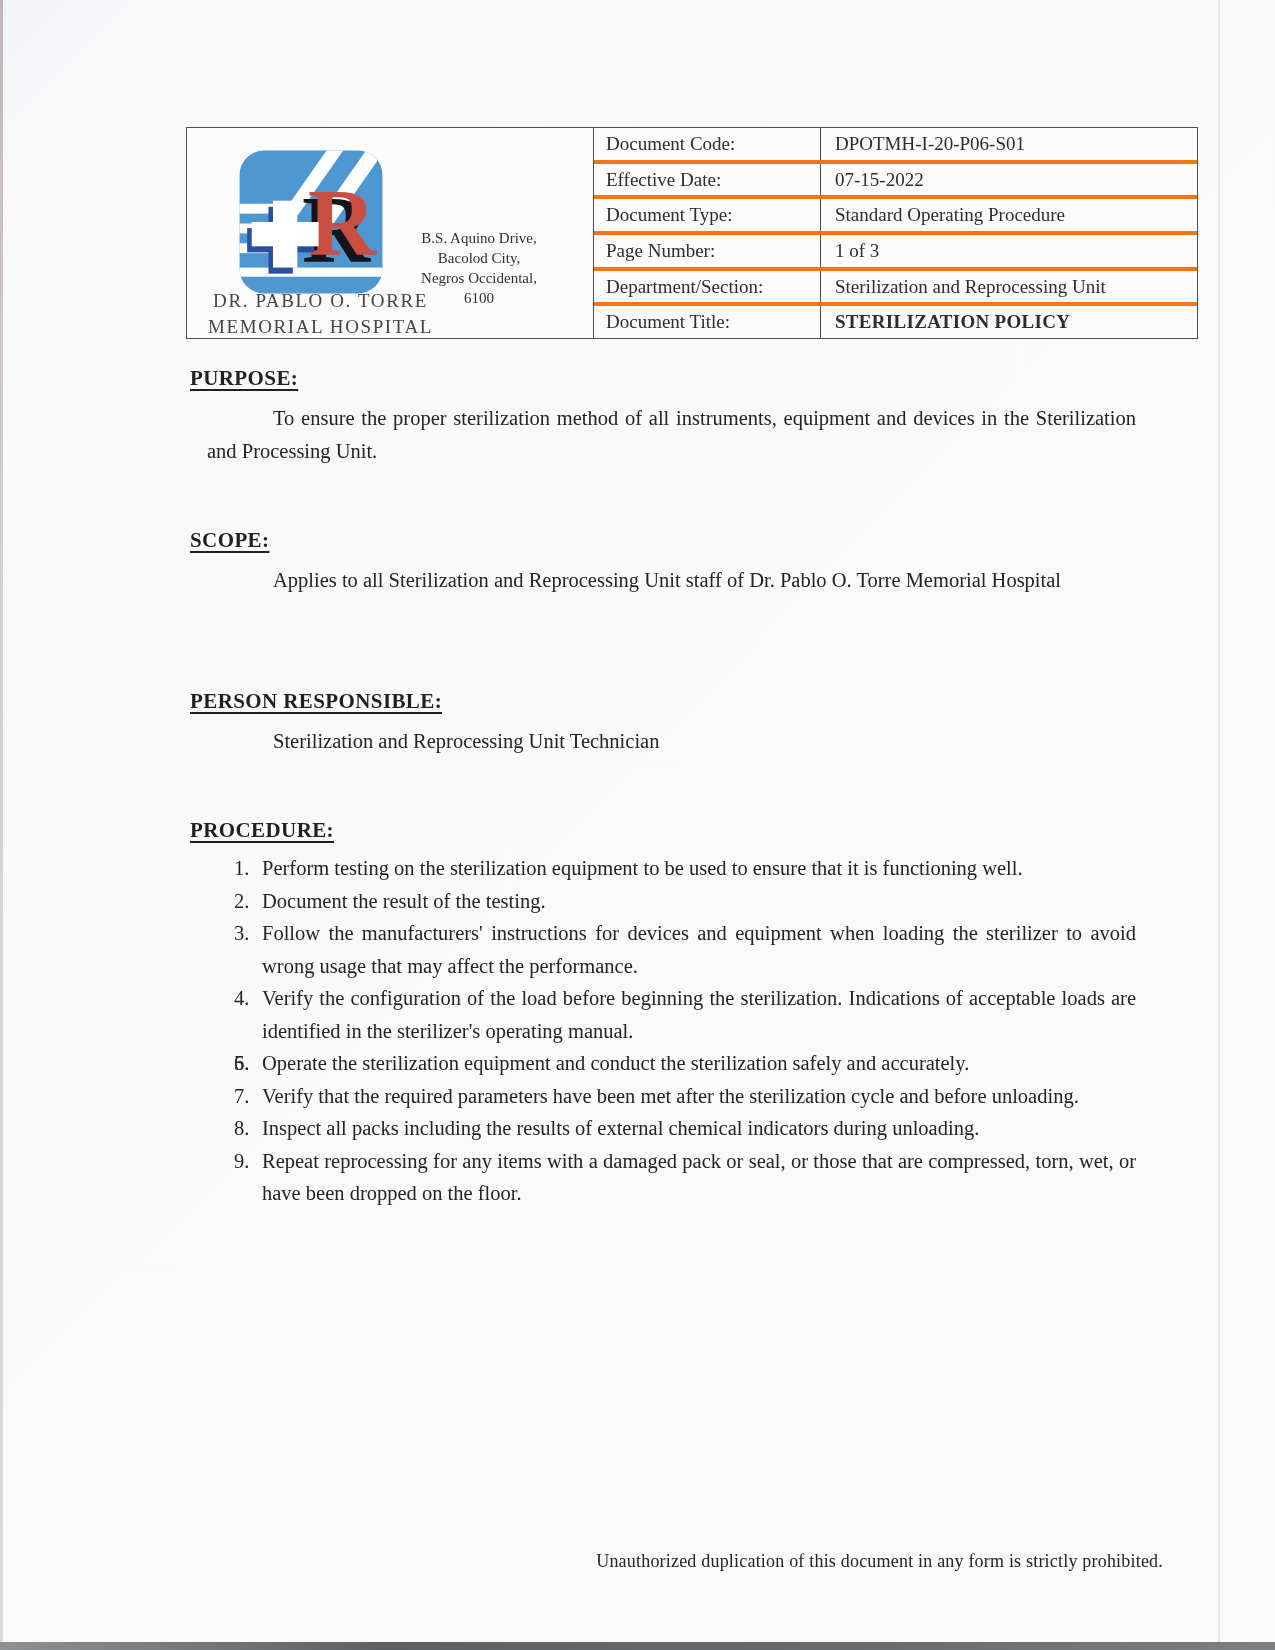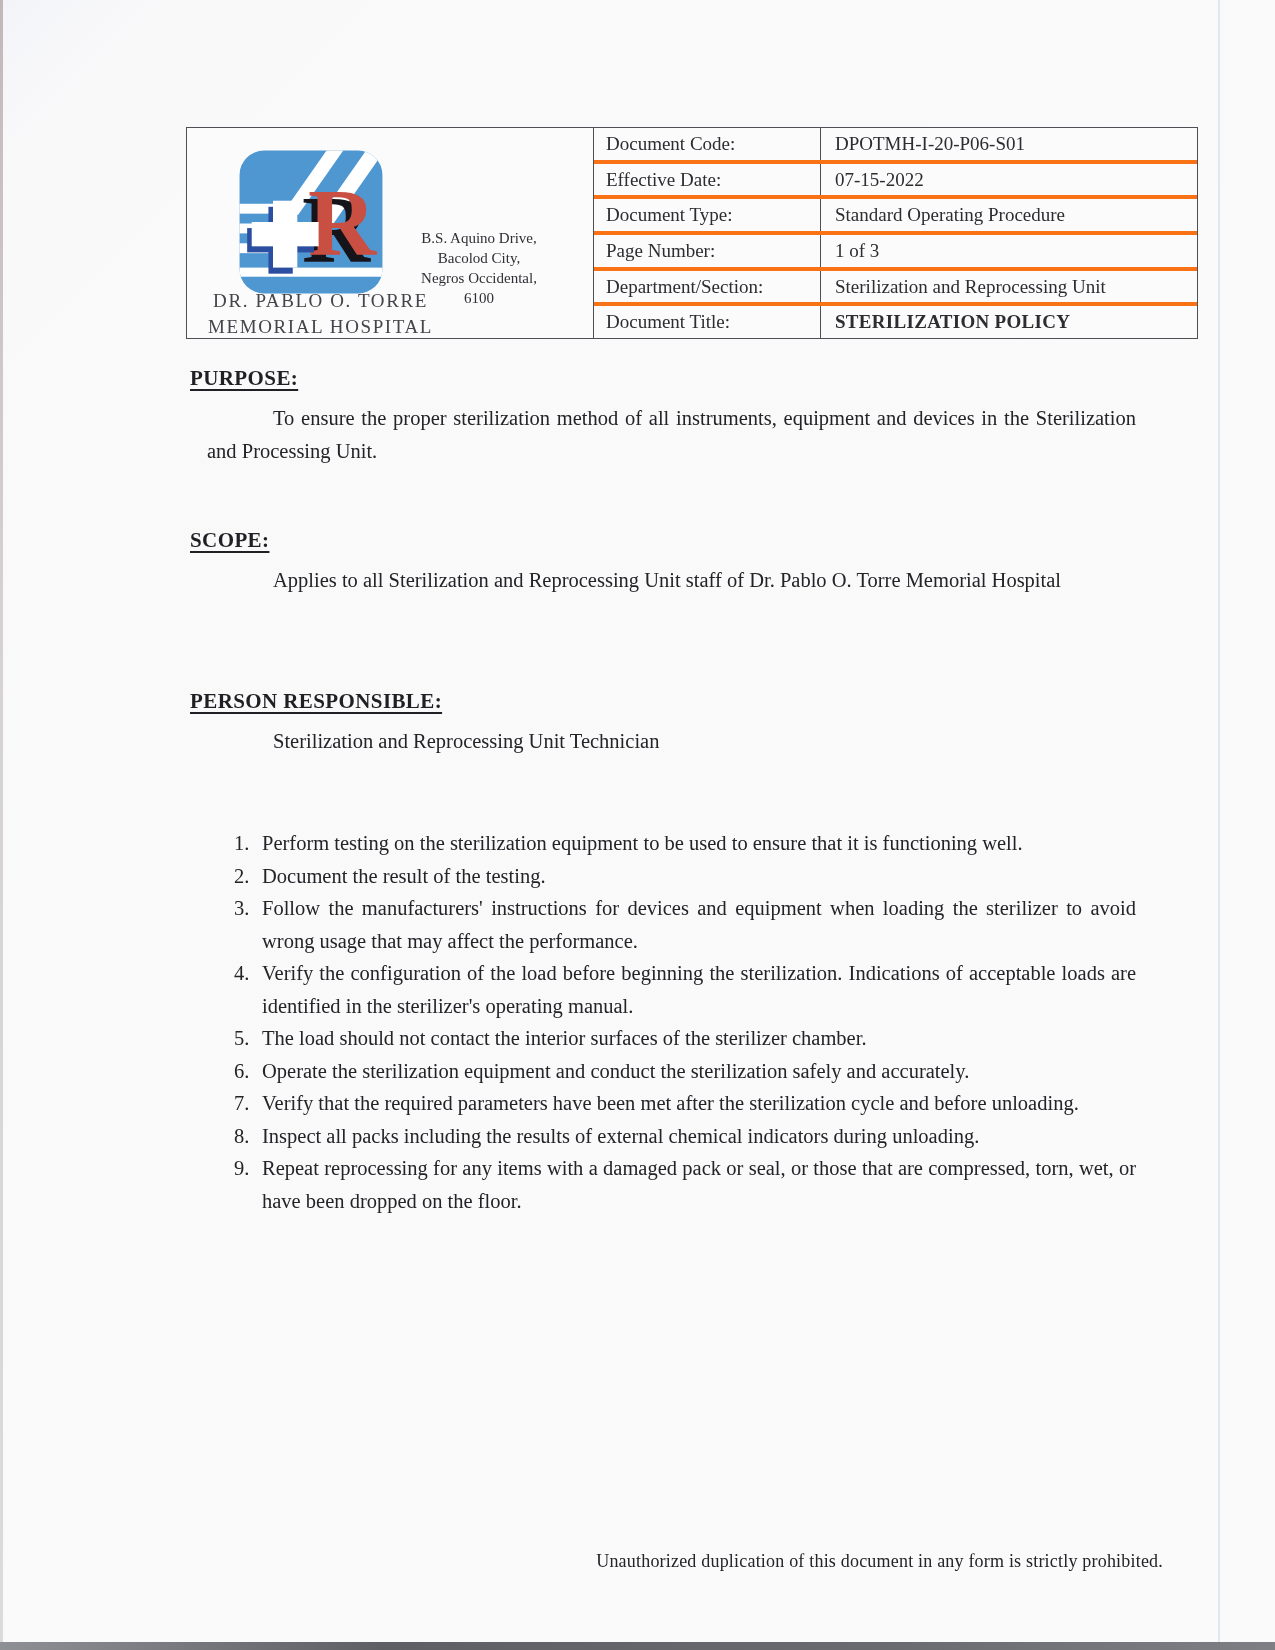--- a/index.html
+++ b/index.html
@@ -145,20 +145,21 @@
     <h2 class="sec-heading">PERSON RESPONSIBLE:</h2>
     <p class="sec-body">Sterilization and Reprocessing Unit Technician</p>
   </div>
 
   <div class="section" style="top:528px">
     <h2 class="sec-heading">SCOPE:</h2>
     <p class="sec-body">Applies to all Sterilization and Reprocessing Unit staff of Dr. Pablo O. Torre Memorial Hospital</p>
   </div>
 
   <div class="section" style="top:818px">
+    <h2 class="sec-heading">PROCEDURE:</h2>
     <ol class="proc-list">
 
         <li class="proc-item">
           <span class="proc-num">1.</span>
           <span>Perform testing on the sterilization equipment to be used to ensure that it is functioning well.</span>
         </li>
 
         <li class="proc-item">
           <span class="proc-num">2.</span>
           <span>Document the result of the testing.</span>
@@ -169,21 +170,20 @@
           <span>Follow the manufacturers' instructions for devices and equipment when loading the sterilizer to avoid wrong usage that may affect the performance.</span>
         </li>
 
         <li class="proc-item">
           <span class="proc-num">4.</span>
           <span>Verify the configuration of the load before beginning the sterilization.  Indications of acceptable loads are identified in the sterilizer's operating manual.</span>
         </li>
 
         <li class="proc-item">
           <span class="proc-num">5.</span>
-          <span>The load should not contact the interior surfaces of the sterilizer chamber.</span>
         </li>
 
         <li class="proc-item">
           <span class="proc-num">6.</span>
           <span>Operate the sterilization equipment and conduct the sterilization safely and accurately.</span>
         </li>
 
         <li class="proc-item">
           <span class="proc-num">7.</span>
           <span>Verify that the required parameters have been met after the sterilization cycle and before unloading.</span>

